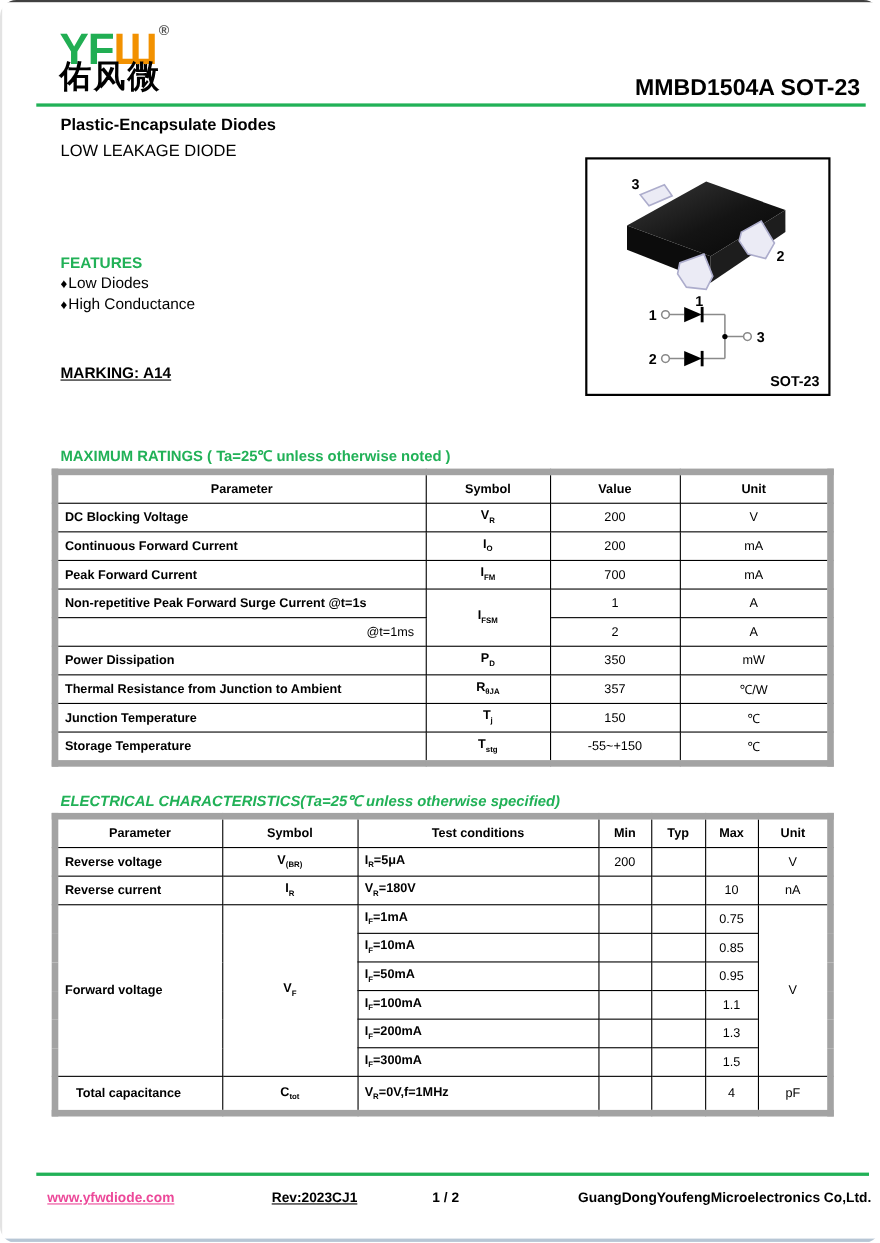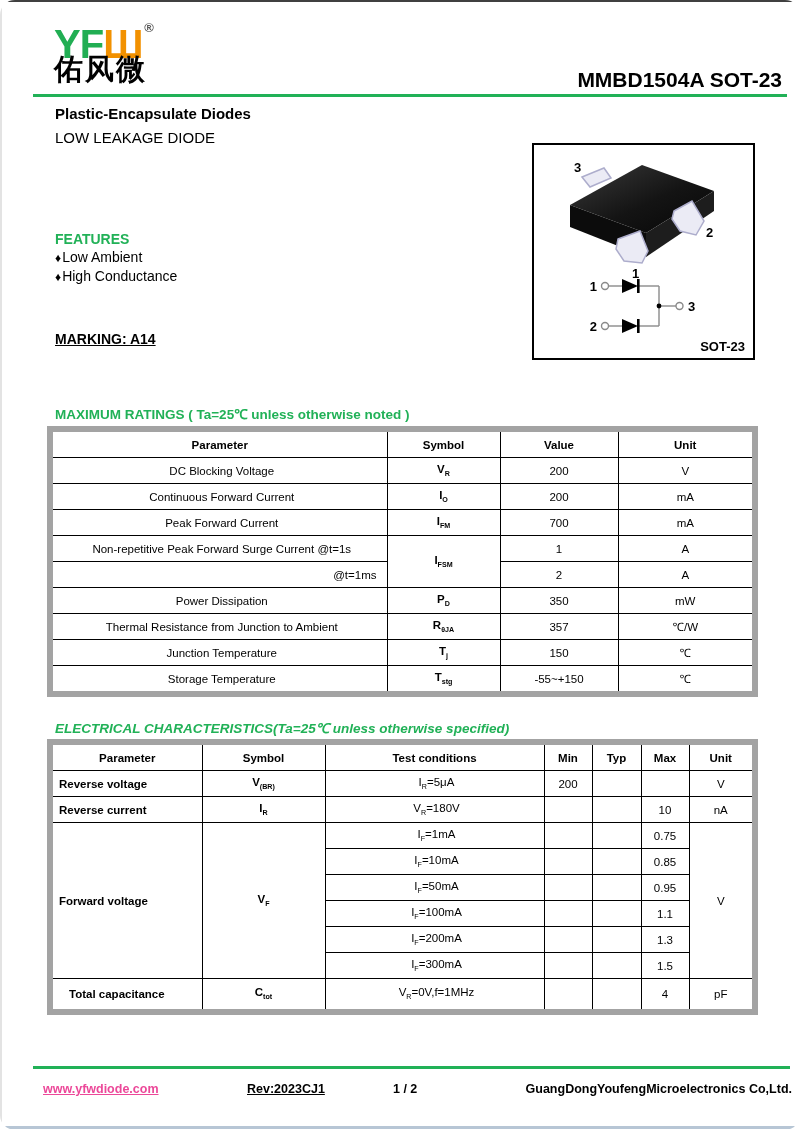--- a/index.html
+++ b/index.html
@@ -27,21 +27,21 @@
   .marking{left:55px;top:331px;font-size:14px;font-weight:700;text-decoration:underline;}
   
   .pkg-box{left:532px;top:143px;width:219px;height:213px;border:2px solid #000;}
   .pkg-label{position:absolute;right:8px;bottom:4px;font-size:13px;font-weight:700;}
   
   .sec-h{font-size:13.5px;font-weight:700;color:#21b157;}
   
   table{border-collapse:collapse;table-layout:fixed;font-size:11.5px;}
   table.t{border:6px solid #a3a3a3;}
   .t td{border:1px solid #000;height:25px;text-align:center;padding:0 2px;overflow:hidden;}
-  .t td.p{text-align:center;padding-left:6px;}
+  .t td.p{text-align:left;padding-left:6px;font-weight:bold;}
   .t td.pr{text-align:right;padding-right:10px;}
   .t td.hd{font-weight:700;}
   .t td.sym{font-weight:700;}
   .t td.b{font-weight:700;text-align:left;padding-left:6px;}
   sub{font-size:0.62em;}
   
   .rule-bottom{left:33px;top:1066px;width:757px;height:3px;background:#21b157;}
   .ft{top:1082px;font-size:12.5px;font-weight:700;}
   .ft-link{color:#ec4899;text-decoration:underline;}
   .ft-site{left:43px;}
@@ -59,21 +59,21 @@
   <div class="abs edge-bottom"></div>
 
   <div class="abs logo-row"><span class="lg-green">YF</span><span class="lg-orange">Ш</span><span class="reg">®</span></div>
   <div class="abs logo-cn">佑风微</div>
   <div class="abs part-title">MMBD1504A SOT-23</div>
   <div class="abs rule-top"></div>
   <div class="abs subtitle-b">Plastic-Encapsulate Diodes</div>
   <div class="abs subtitle">LOW LEAKAGE DIODE</div>
 
   <div class="abs features-h">FEATURES</div>
-  <div class="abs feature-item" style="top:249px;"><span class="bullet">♦</span><span>Low Ambient</span></div>
+  <div class="abs feature-item" style="top:249px;"><span class="bullet">♦</span><span>Low Diodes</span></div>
   <div class="abs feature-item" style="top:268px;"><span class="bullet">♦</span><span>High Conductance</span></div>
 
   <div class="abs marking">MARKING: A14</div>
 
   <div class="abs pkg-box">
     <svg width="219" height="213" viewBox="0 0 219 213">
       <defs>
         <linearGradient id="topg" x1="0" y1="0" x2="1" y2="1">
           <stop offset="0" stop-color="#3a3a3a"></stop>
             <stop offset="0.55" stop-color="#141414"></stop>

